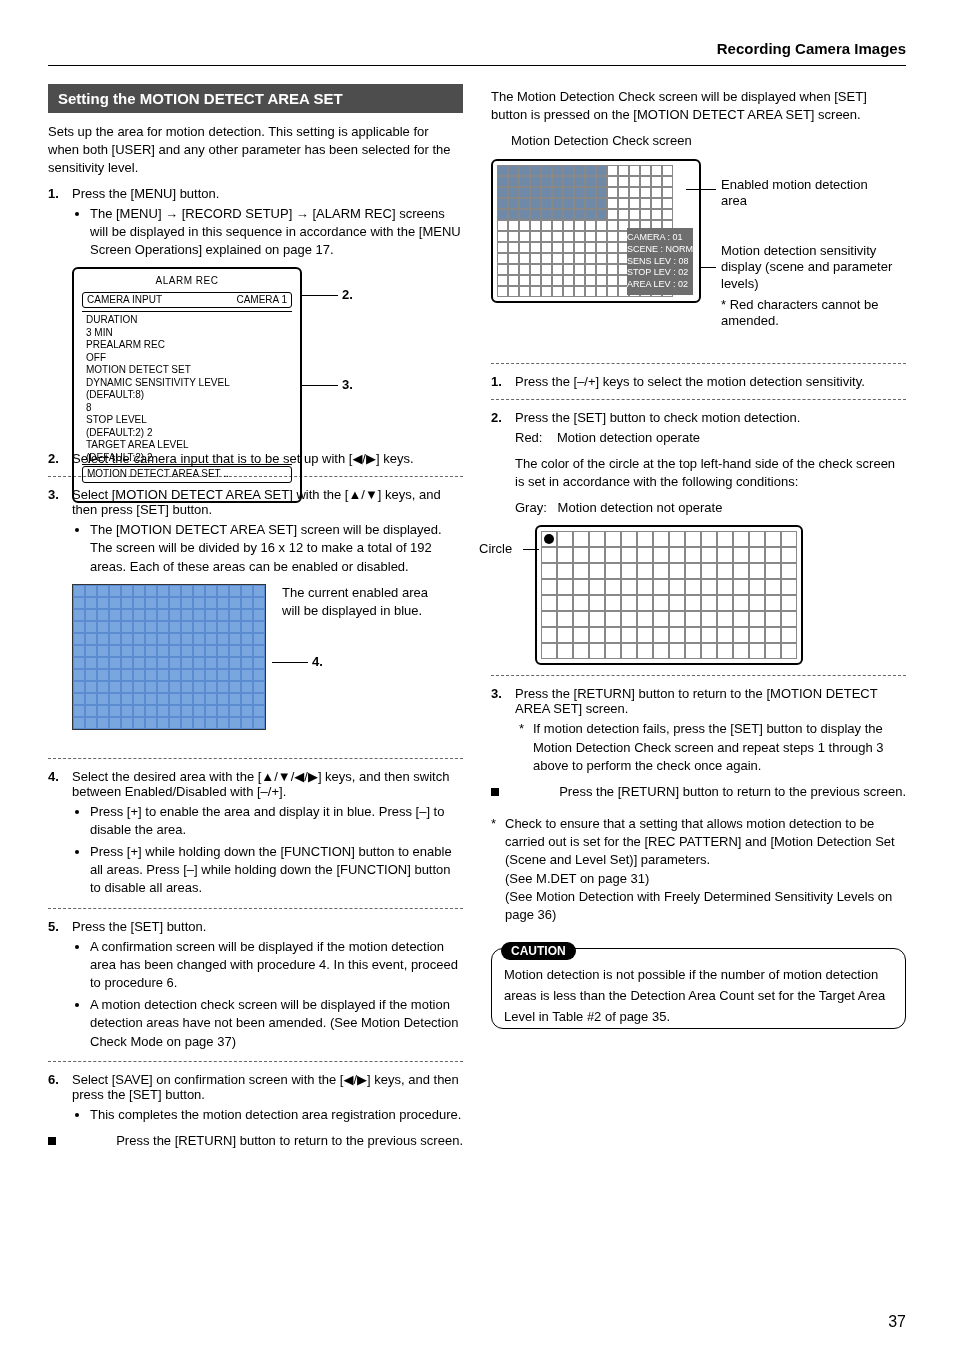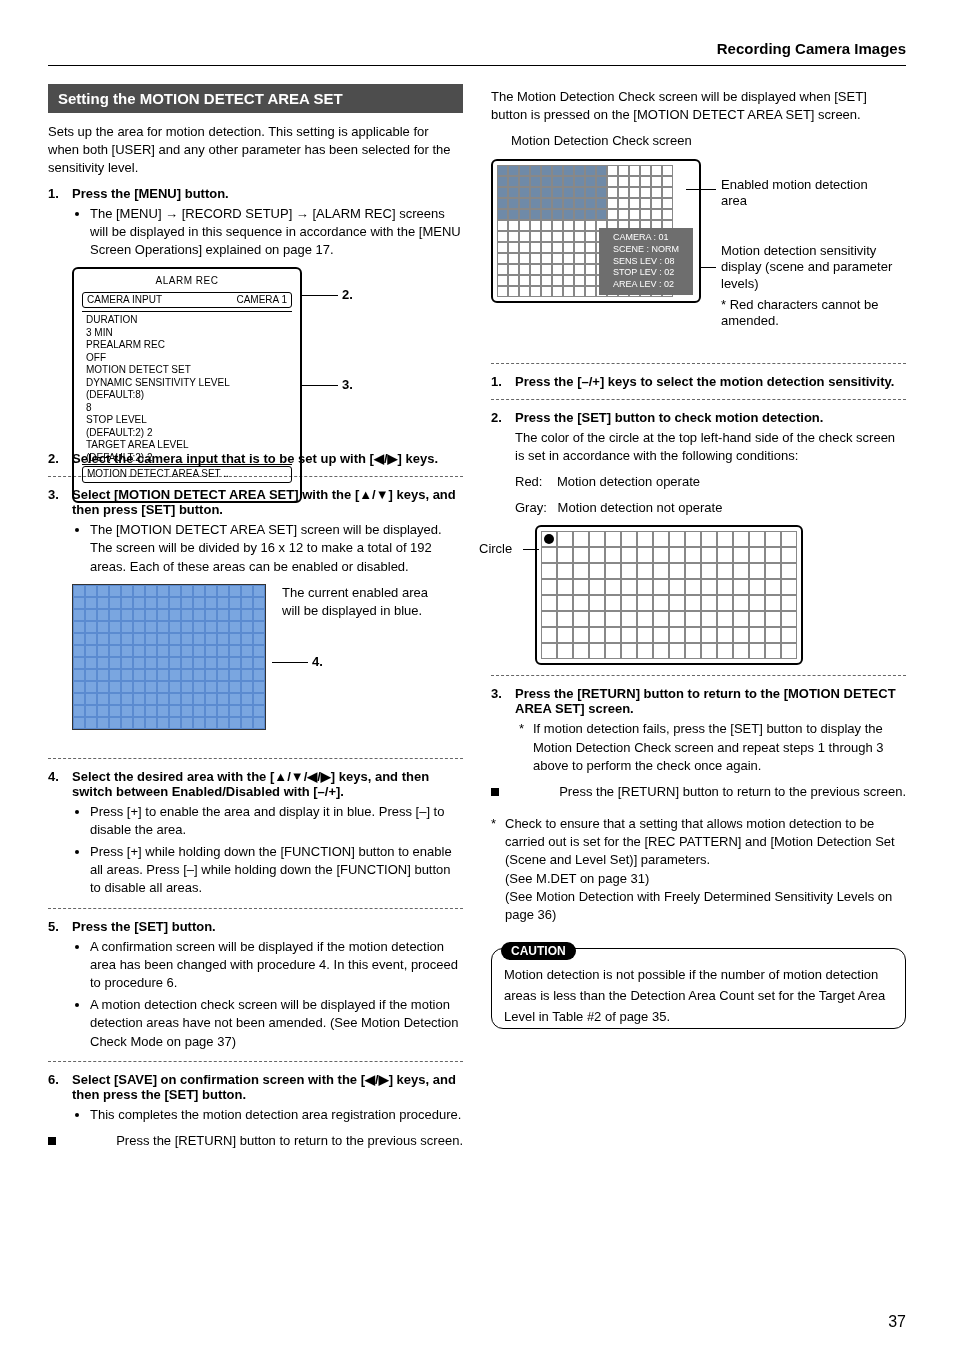--- a/index.html
+++ b/index.html
@@ -7,21 +7,21 @@
   .page { width: 954px; min-height: 1351px; padding: 40px 48px 40px 48px; position: relative; }
   .top-heading { font-weight: bold; font-size: 15px; text-align: right; margin-bottom: 8px; }
   .top-rule { border-top: 1.5px solid #000; margin-bottom: 18px; }
   .columns { display: flex; gap: 28px; }
   .col { width: 50%; }
   .section-bar { background: #4d4d4d; color: #fff; font-weight: bold; padding: 6px 10px; font-size: 15px; margin-bottom: 10px; }
   p { margin: 4px 0 8px 0; line-height: 1.4; }
   ol.num { list-style: none; padding: 0; margin: 0; counter-reset: item; }
   ol.num > li { counter-increment: item; position: relative; padding-left: 24px; margin-bottom: 8px; }
   ol.num > li::before { content: counter(item) "."; position: absolute; left: 0; font-weight: bold; }
-  ol.num > li > .head { font-weight: bold; display: inline; }
+  ol.num > li > .head { font-weight: normal; display: inline; }
   ul.bullets { list-style: disc; padding-left: 18px; margin: 4px 0 4px 0; }
   ul.bullets li { margin-bottom: 4px; line-height: 1.4; }
   .square-bullet { padding-left: 34px; position: relative; margin: 6px 0; line-height: 1.4; text-align: right; }
   .square-bullet::before { content: ""; position: absolute; left: 0; top: 5px; width: 8px; height: 8px; background: #000; }
   .dash-sep { border: none; border-top: 1.2px dashed #666; margin: 10px 0; }
   .note-star { padding-left: 14px; position: relative; line-height: 1.4; }
   .note-star::before { content: "*"; position: absolute; left: 0; }
   .figure-wrap { position: relative; margin: 8px 0 14px 0; }
   .fig-callout { position: absolute; font-weight: bold; font-size: 13px; }
   .fig-rule { position: absolute; background: #000; }
@@ -38,21 +38,21 @@
   .md-grid { display: inline-block; border: 1px solid #333; }
   .md-grid .row { display: flex; }
   .md-grid .cell { width: 12px; height: 12px; border: 0.5px solid #5b8bd0; background: #7aa6e0; }
 
   
   .check-fig { position: relative; }
   .check-screen { border: 2px solid #000; border-radius: 6px; padding: 4px; width: 210px; position: relative; background: #fff; }
   .cgrid { display: grid; grid-template-columns: repeat(16, 11px); grid-auto-rows: 11px; gap: 0; }
   .cgrid div { border: 0.5px solid #888; }
   .cgrid .en { background: #6f8aa8; }
-  .overlay-box { position: absolute; right: 6px; bottom: 6px; background: #6e6e6e; color: #fff; font-size: 9px; line-height: 1.3; padding: 4px 14px; }
+  .overlay-box { position: absolute; right: 6px; bottom: 6px; background: #6e6e6e; color: #fff; font-size: 9px; line-height: 1.3; padding: 4px 0; }
   .check-label { position: absolute; font-size: 13px; line-height: 1.3; }
   .lead-line { position: absolute; height: 1px; background: #000; }
 
   
   .circle-fig { position: relative; display: flex; align-items: flex-start; gap: 10px; margin: 8px 0 0 20px; }
   .circle-screen { border: 2px solid #000; border-radius: 6px; padding: 4px; }
   .cgrid2 { display: grid; grid-template-columns: repeat(16, 16px); grid-auto-rows: 16px; }
   .cgrid2 div { border: 0.5px solid #888; position: relative; }
   .circle-dot { position: absolute; width: 10px; height: 10px; border-radius: 50%; background: #000; top: 2px; left: 2px; }
   .circle-lbl { position: absolute; left: -56px; top: 16px; font-size: 13px; }
@@ -610,22 +610,22 @@
 
       <ol class="num">
         <li>
           <span class="head">Press the [–/+] keys to select the motion detection sensitivity.</span>
         </li>
       </ol>
       <hr class="dash-sep">
       <ol class="num" style="counter-reset:item 1;">
         <li>
           <span class="head">Press the [SET] button to check motion detection.</span>
+          <p style="white-space:pre;">Red:    Motion detection operate</p>
           <p>The color of the circle at the top left-hand side of the check screen is set in accordance with the following conditions:</p>
-          <p style="white-space:pre;">Red:    Motion detection operate</p>
           <p style="white-space:pre;">Gray:   Motion detection not operate</p>
 
           
           <div class="circle-fig">
             <div style="position:relative;">
               <span class="circle-lbl">Circle</span>
               <div class="circle-lead"></div>
               <div class="circle-screen">
                 <div class="cgrid2" id="cgrid2">
                     <div>

